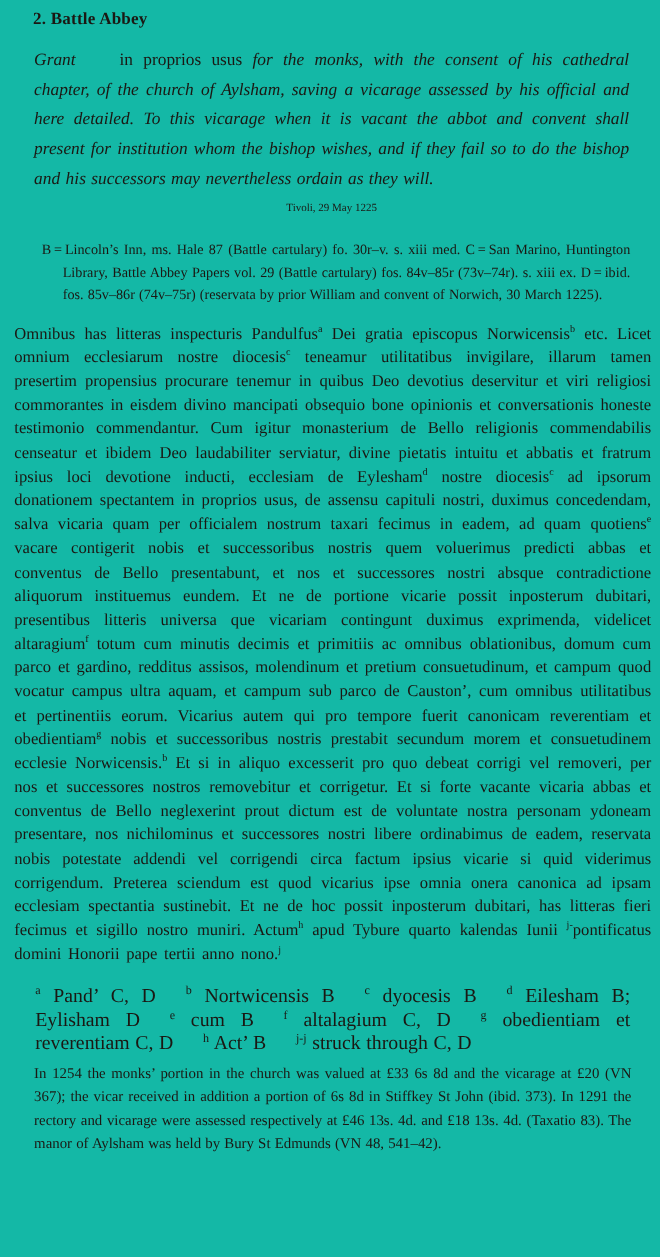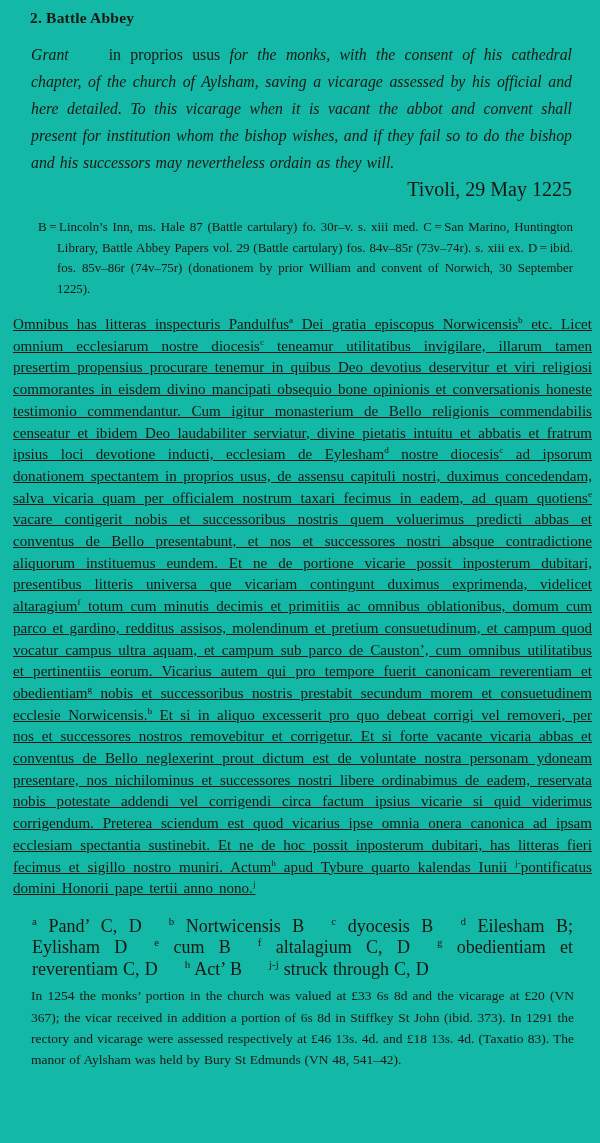--- a/index.html
+++ b/index.html
@@ -27,39 +27,38 @@
   .summary {
     margin: 14px 28px 0 31px;
     font-size: 15.8px;
     font-style: italic;
     line-height: 27px;
     text-align: justify;
     word-spacing: 1px;
   }
   .dateline {
     margin: 0 28px 0 31px;
-    font-size: 20px;
+    font-size: 10px;
     line-height: 27px;
-    text-align: right;
+    text-align: center;
   }
   .sigla {
     margin: 14px 27px 0 57px;
     font-size: 12.9px;
     line-height: 20.5px;
     text-align: justify;
     text-indent: -19px;
     word-spacing: 0.5px;
   }
   .latin {
     margin: 15px 8px 0 13px;
     font-size: 15.1px;
     line-height: 21.7px;
     text-align: justify;
     word-spacing: 2.2px;
-    text-decoration: underline;
   }
   .apparatus {
     margin: 16px 27px 0 32px;
     font-size: 18px;
     line-height: 21.5px;
     text-align: justify;
     word-spacing: 0.6px;
   }
   .commentary {
     margin: 5px 26px 0 31px;
@@ -81,21 +80,21 @@
 <body>
 
 <div class="page">
 
   <div class="heading">2. Battle Abbey</div>
 
   <div class="summary"><span class="it">Grant</span><span class="rm"> in proprios usus </span><span class="it">for the monks, with the consent of his cathedral chapter, of the church of Aylsham, saving a vicarage assessed by his official and here detailed. To this vicarage when it is vacant the abbot and convent shall present for institution whom the bishop wishes, and if they fail so to do the bishop and his successors may nevertheless ordain as they will.</span></div>
 
   <div class="dateline">Tivoli, 29 May 1225</div>
 
-  <div class="sigla"><span>B = Lincoln’s Inn, ms. Hale 87 (Battle cartulary) fo. 30r–v. s. xiii med. C = San Marino, Huntington Library, Battle Abbey Papers vol. 29 (Battle cartulary) fos. 84v–85r (73v–74r). s. xiii ex. D = ibid. fos. 85v–86r (74v–75r) (</span><span class="it">donationem</span><span> by prior William and convent of Norwich, 30 September 1225).</span></div>
+  <div class="sigla"><span>B = Lincoln’s Inn, ms. Hale 87 (Battle cartulary) fo. 30r–v. s. xiii med. C = San Marino, Huntington Library, Battle Abbey Papers vol. 29 (Battle cartulary) fos. 84v–85r (73v–74r). s. xiii ex. D = ibid. fos. 85v–86r (74v–75r) (</span><span class="it">reservata</span><span> by prior William and convent of Norwich, 30 March 1225).</span></div>
 
   <div class="latin"><span>Omnibus has litteras inspecturis Pandulfus</span><sup>a</sup><span> Dei gratia episcopus Norwicensis</span><sup>b</sup><span> etc. Licet omnium ecclesiarum nostre diocesis</span><sup>c</sup><span> teneamur utilitatibus invigilare, illarum tamen presertim propensius procurare tenemur in quibus Deo devotius deservitur et viri religiosi commorantes in eisdem divino mancipati obsequio bone opinionis et conversationis honeste testimonio commendantur. Cum igitur monasterium de Bello religionis commendabilis censeatur et ibidem Deo laudabiliter serviatur, divine pietatis intuitu et abbatis et fratrum ipsius loci devotione inducti, ecclesiam de Eylesham</span><sup>d</sup><span> nostre diocesis</span><sup>c</sup><span> ad ipsorum donationem spectantem in proprios usus, de assensu capituli nostri, duximus concedendam, salva vicaria quam per officialem nostrum taxari fecimus in eadem, ad quam quotiens</span><sup>e</sup><span> vacare contigerit nobis et successoribus nostris quem voluerimus predicti abbas et conventus de Bello presentabunt, et nos et successores nostri absque contradictione aliquorum instituemus eundem. Et ne de portione vicarie possit inposterum dubitari, presentibus litteris universa que vicariam contingunt duximus exprimenda, videlicet altaragium</span><sup>f</sup><span> totum cum minutis decimis et primitiis ac omnibus oblationibus, domum cum parco et gardino, redditus assisos, molendinum et pretium consuetudinum, et campum quod vocatur campus ultra aquam, et campum sub parco de Causton’, cum omnibus utilitatibus et pertinentiis eorum. Vicarius autem qui pro tempore fuerit canonicam reverentiam et obedientiam</span><sup>g</sup><span> nobis et successoribus nostris prestabit secundum morem et consuetudinem ecclesie Norwicensis.</span><sup>b</sup><span> Et si in aliquo excesserit pro quo debeat corrigi vel removeri, per nos et successores nostros removebitur et corrigetur. Et si forte vacante vicaria abbas et conventus de Bello neglexerint prout dictum est de voluntate nostra personam ydoneam presentare, nos nichilominus et successores nostri libere ordinabimus de eadem, reservata nobis potestate addendi vel corrigendi circa factum ipsius vicarie si quid viderimus corrigendum. Preterea sciendum est quod vicarius ipse omnia onera canonica ad ipsam ecclesiam spectantia sustinebit. Et ne de hoc possit inposterum dubitari, has litteras fieri fecimus et sigillo nostro muniri. Actum</span><sup>h</sup><span> apud Tybure quarto kalendas Iunii </span><sup>j-</sup><span>pontificatus domini Honorii pape tertii anno nono.</span><sup>j</sup></div>
 
   <div class="apparatus"><sup>a</sup><span> Pand’ C, D  </span><sup>b</sup><span> Nortwicensis B  </span><sup>c</sup><span> dyocesis B  </span><sup>d</sup><span> Eilesham B; Eylisham D  </span><sup>e</sup><span> cum B  </span><sup>f</sup><span> altalagium C, D  </span><sup>g</sup><span> obedientiam et reverentiam C, D  </span><sup>h</sup><span> Act’ B  </span><sup>j-j</sup><span class="it"> struck through</span><span> C, D</span></div>
 
   <div class="commentary"><span>In 1254 the monks’ portion in the church was valued at £33 6s 8d and the vicarage at £20 (</span><span class="it">VN</span><span> 367); the vicar received in addition a portion of 6s 8d in Stiffkey St John (ibid. 373). In 1291 the rectory and vicarage were assessed respectively at £46 13s. 4d. and £18 13s. 4d. (</span><span class="it">Taxatio</span><span> 83). The manor of Aylsham was held by Bury St Edmunds (</span><span class="it">VN</span><span> 48, 541–42).</span></div>
 
 </div>
 
 </body></html>

